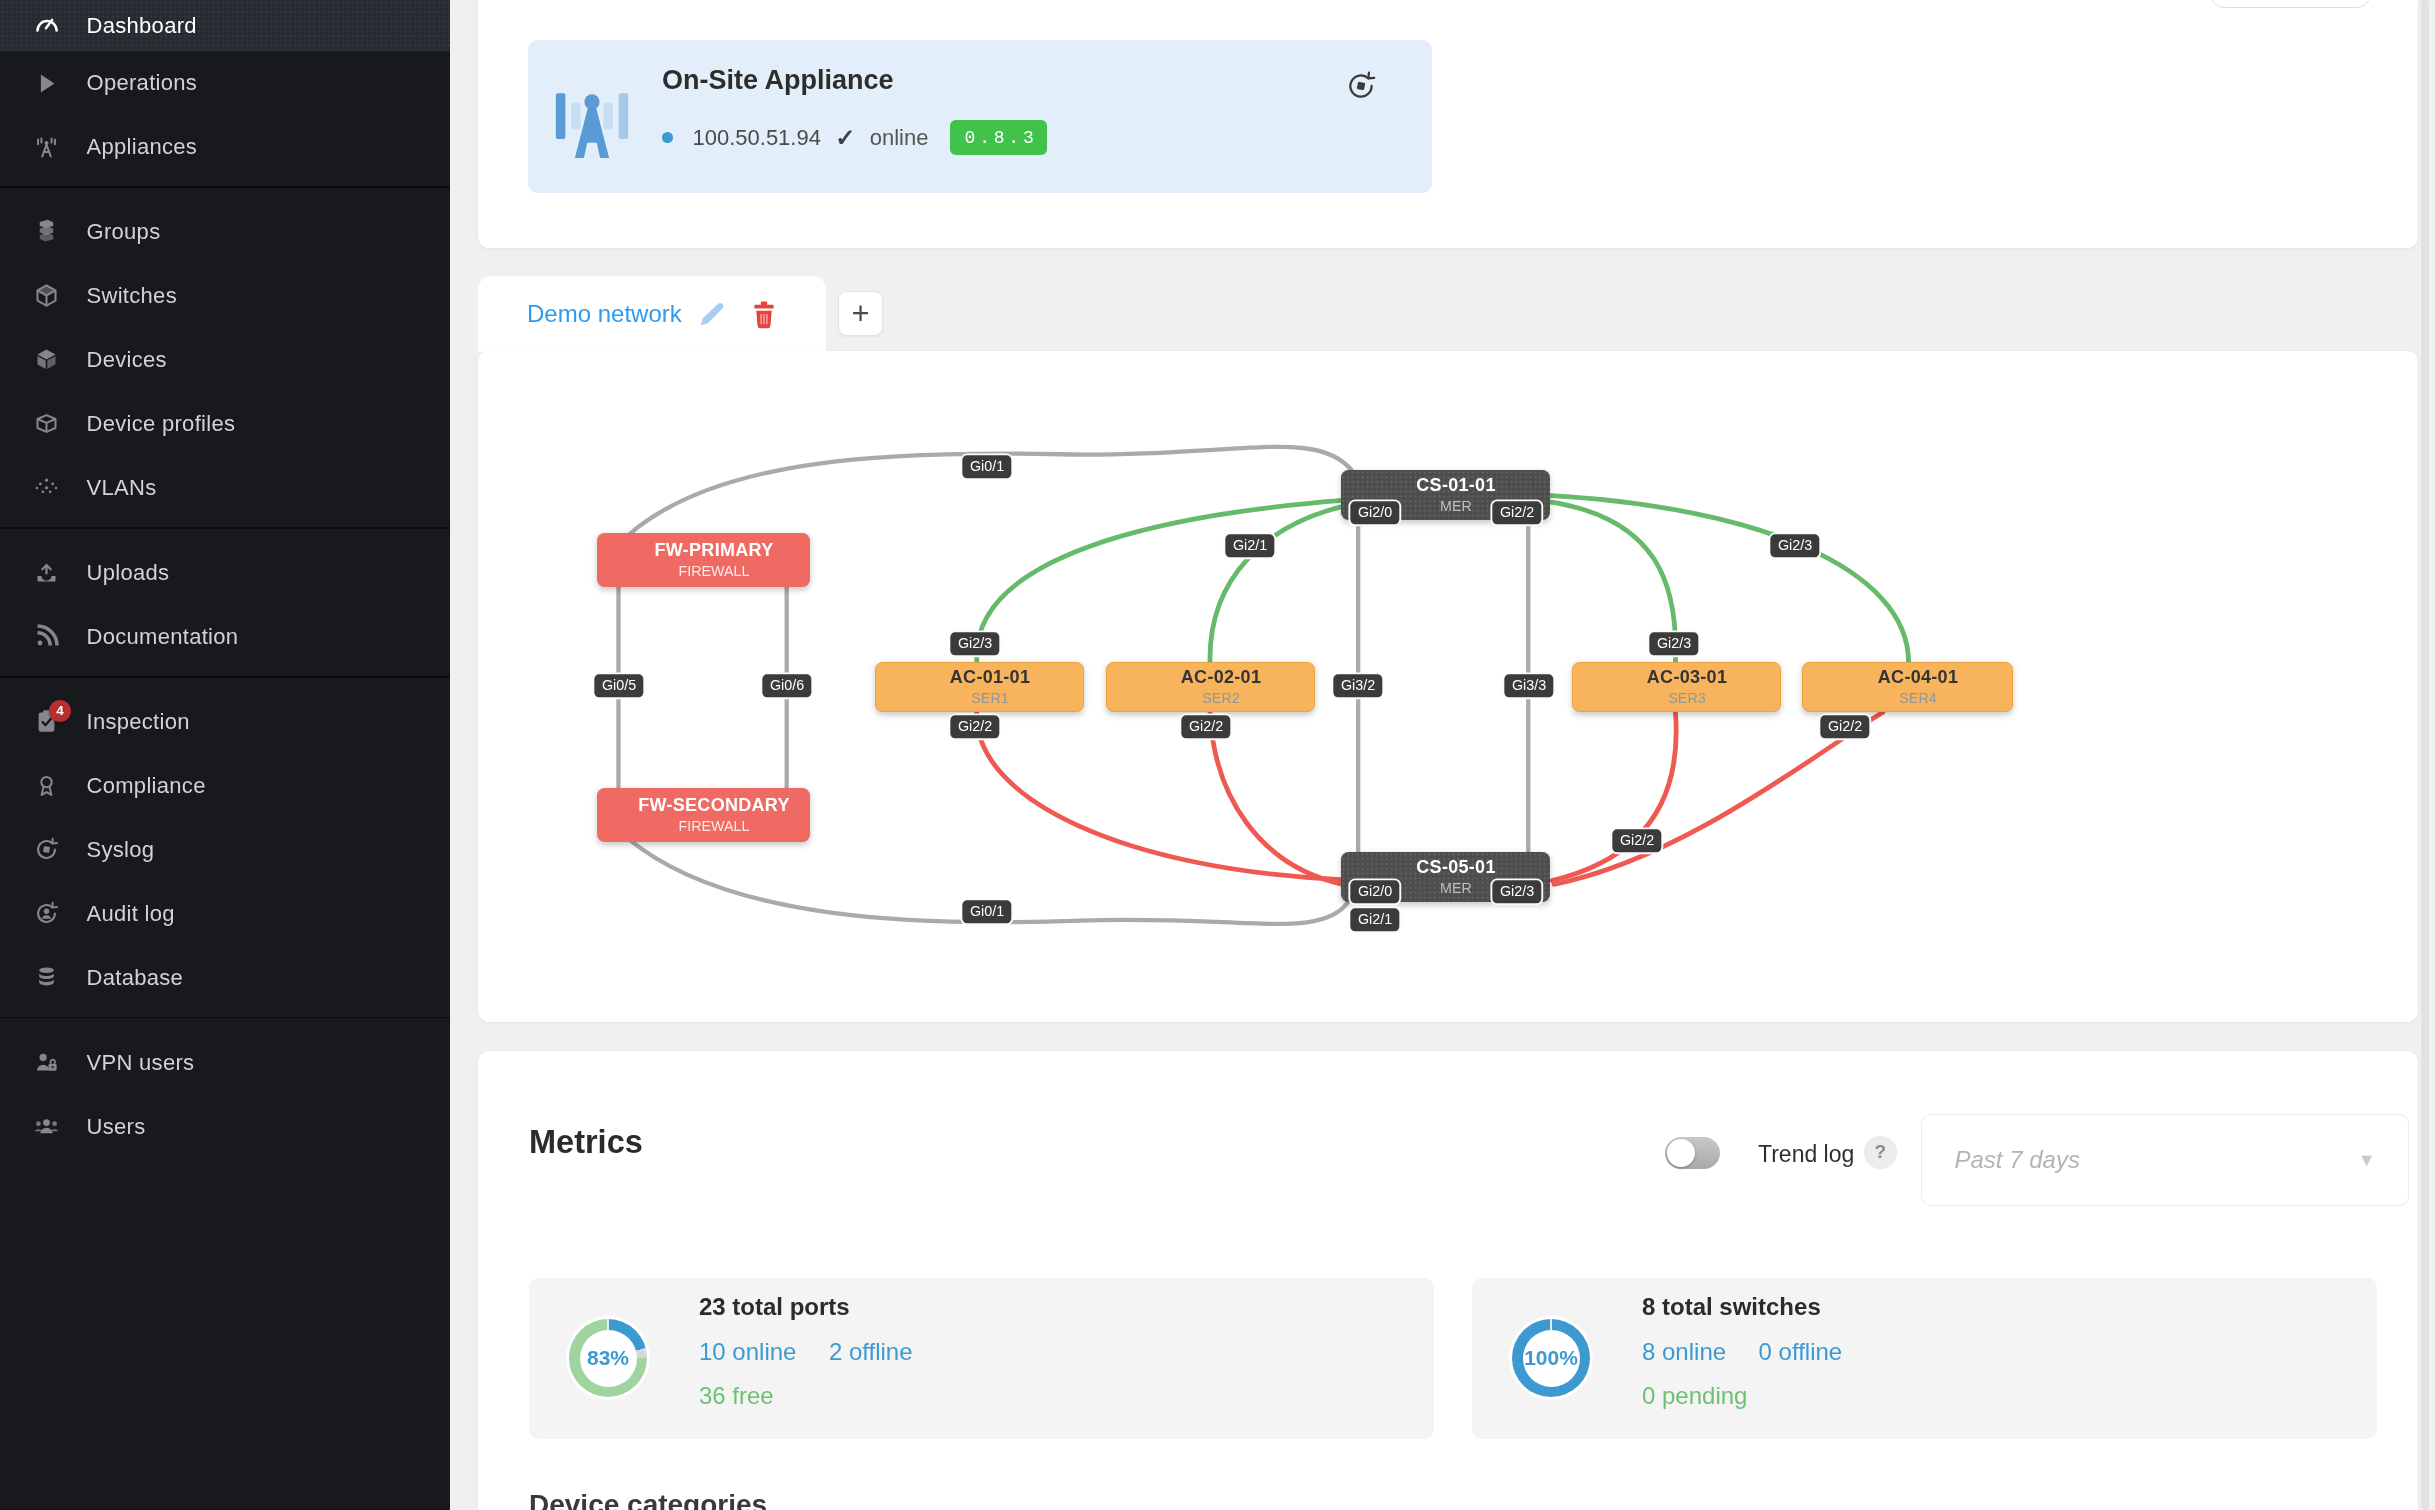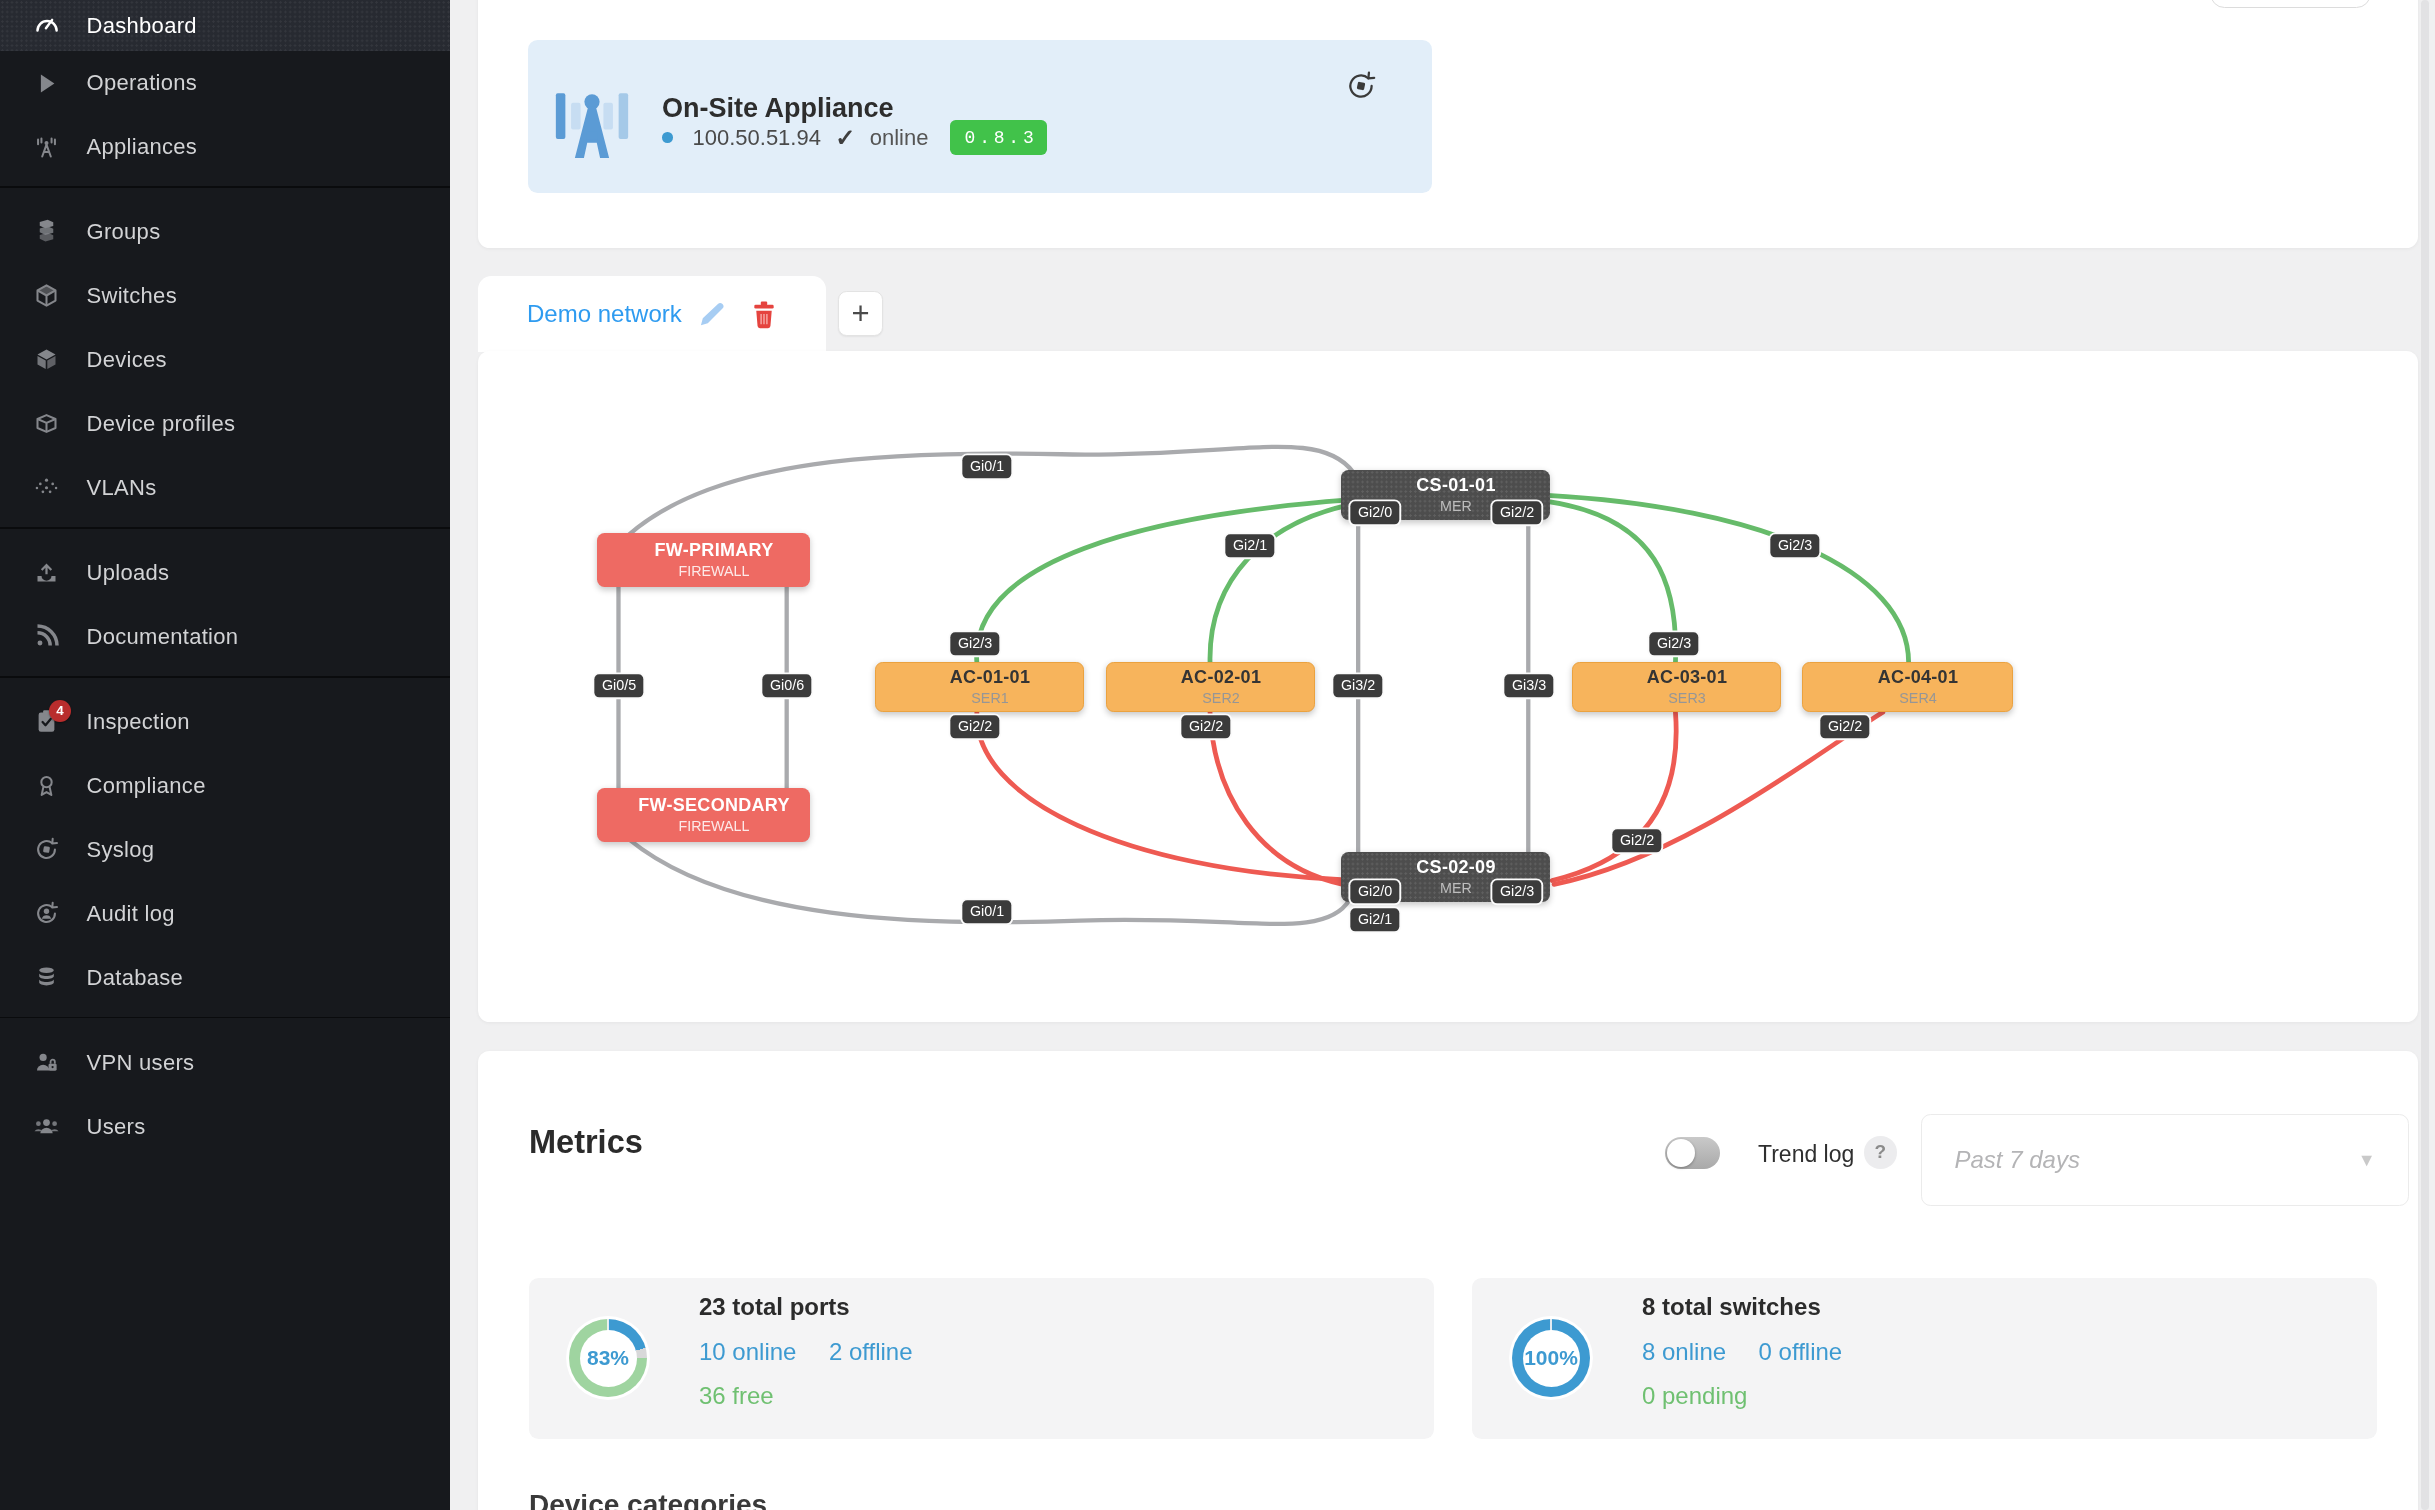--- a/index.html
+++ b/index.html
@@ -39,21 +39,21 @@
 
   
   .panel { position: absolute; background: #fff; border-radius: 11.5px; box-shadow: 0 1px 3.8px rgba(0,0,0,.05); }
   #appliance-panel { left: 478px; top: -25px; width: 1940px; height: 273px; }
   .cut-btn { position: absolute; left: 1732px; top: 3.8px; width: 161px; height: 29px;
     border: 1.9px solid #dcdcdc; border-radius: 15.3px; background: #fff; }
 
   .app-card { position: absolute; left: 50px; top: 65px; width: 904px; height: 153px;
     background: #e2eef9; border-radius: 9.6px; }
   .app-icon { position: absolute; left: 25px; top: 36px; }
-  .app-title { position: absolute; left: 134px; top: 25px; font-size: 27px; font-weight: 700; color: #2d2d2d; margin-top: 28px; }
+  .app-title { position: absolute; left: 134px; top: 25px; font-size: 27px; font-weight: 700; color: #2d2d2d; }
   .app-row { position: absolute; left: 134px; top: 80px; display: flex; align-items: center; gap: 14.3px;
     font-size: 22px; color: #4a4a4a; }
   .ip-dot { width: 10.5px; height: 10.5px; border-radius: 50%; background: #3d9ad1; margin-right: 5.7px; }
   .check { color: #3f3f3f; font-size: 24px; font-weight: 700; }
   .status-text { color: #555; }
   .ver-badge { background: #41c24a; color: #fff; font-family: "Liberation Mono", monospace;
     font-size: 18px; letter-spacing: 3.8px; padding: 7.6px 9.6px 7.6px 14.3px; border-radius: 5.7px; margin-left: 7.6px; }
   .refresh { position: absolute; right: 54px; top: 29px; color: #3a3a3a; }
 
   
@@ -413,21 +413,21 @@
       </div>
       <div class="tnode node-firewall" style="left: 119px; top: 437px; width: 213px; height: 54px;">
         <div class="t1">FW-SECONDARY</div>
         <div class="t2">FIREWALL</div>
       </div>
       <div class="tnode node-core" style="left: 863px; top: 119px; width: 209px; height: 50px;">
         <div class="t1">CS-01-01</div>
         <div class="t2">MER</div>
       </div>
       <div class="tnode node-core" style="left: 863px; top: 501px; width: 209px; height: 50px;">
-        <div class="t1">CS-02-09</div>
+        <div class="t1">CS-05-01</div>
         <div class="t2">MER</div>
       </div>
       <div class="tnode node-access" style="left: 397px; top: 311px; width: 209px; height: 50px;">
         <div class="t1">AC-01-01</div>
         <div class="t2">SER1</div>
       </div>
       <div class="tnode node-access" style="left: 628px; top: 311px; width: 209px; height: 50px;">
         <div class="t1">AC-02-01</div>
         <div class="t2">SER2</div>
       </div>

